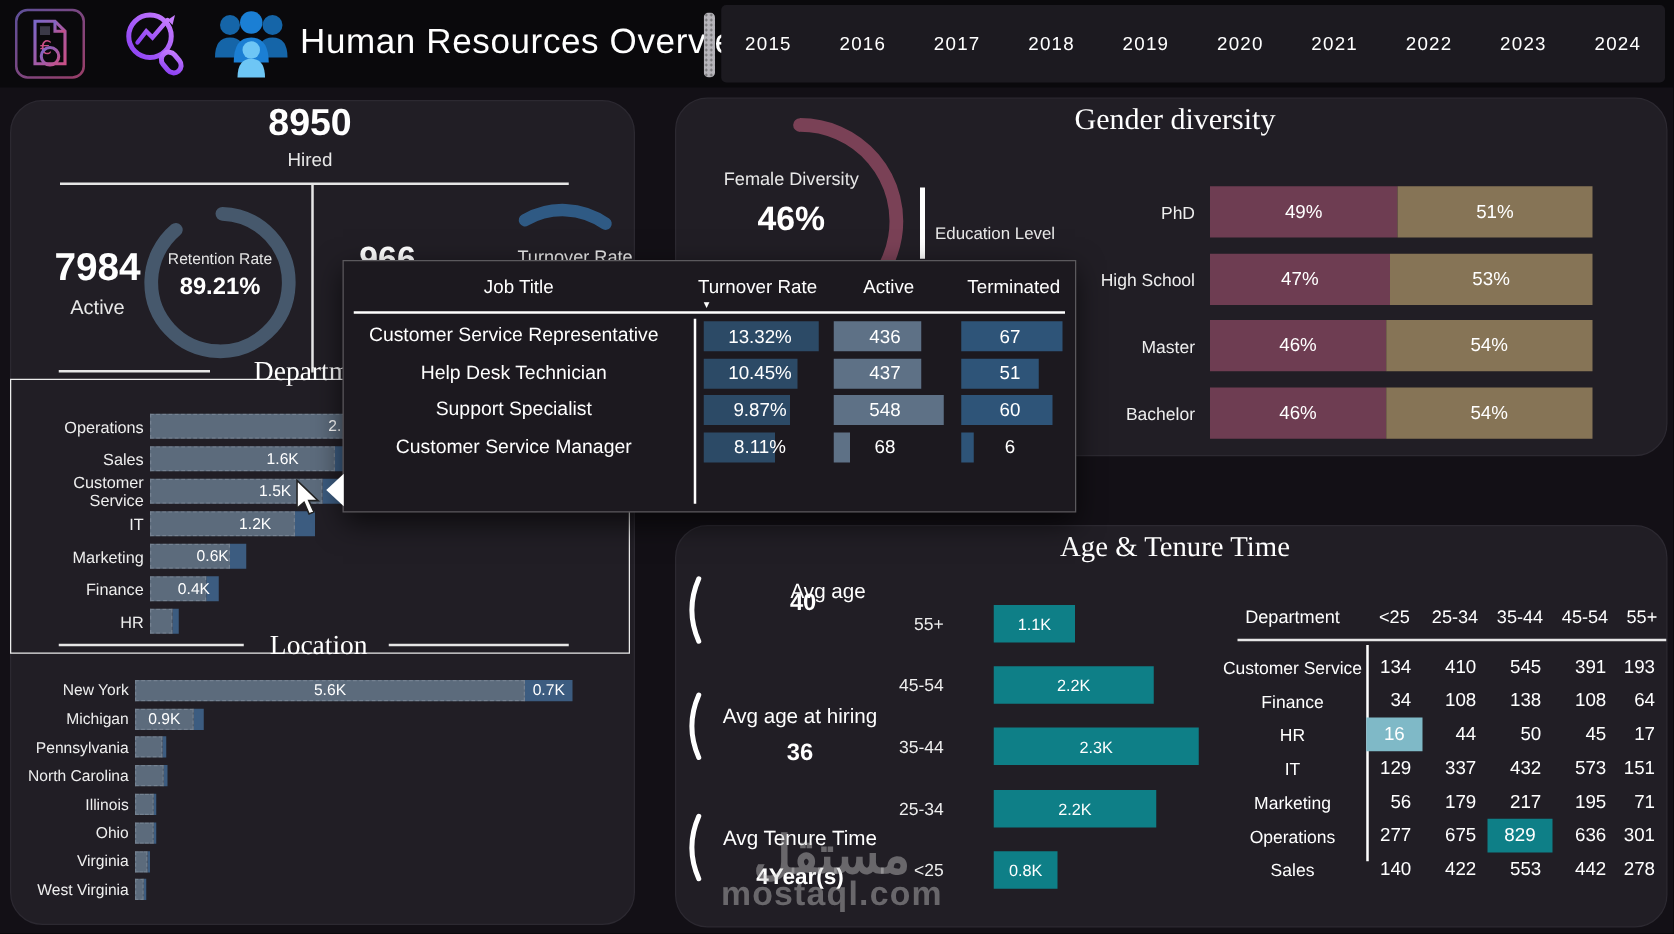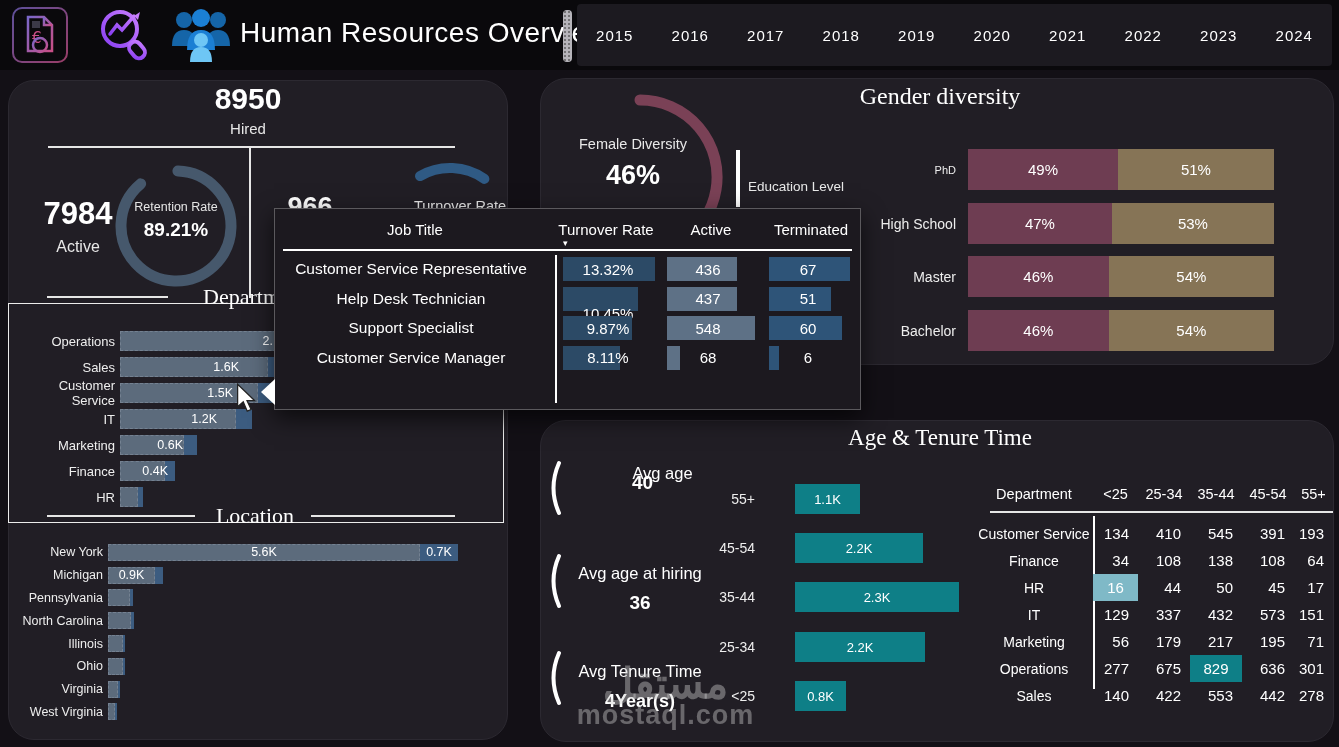--- a/index.html
+++ b/index.html
@@ -272,21 +272,21 @@
   <div class="abs ctr serif-title" style="left:740px;top:83px;width:400px;font-size:24px">Gender diversity</div>
   <svg class="abs" style="left:558px;top:88px" width="172" height="180" viewBox="0 0 172 180">
     <path d="M82 12 A77 77 0 1 1 57 161.8" fill="none" stroke="#7a4156" stroke-width="11" stroke-linecap="round"></path>
   </svg>
   <div class="abs ctr" style="left:563px;top:136px;width:140px;font-size:14.5px;color:#e8e8e8">Female Diversity</div>
   <div class="abs ctr" style="left:563px;top:160px;width:140px;font-size:27px;font-weight:bold">46%</div>
   <div class="abs" style="left:736px;top:150px;width:4px;height:57px;background:#fff"></div>
   <div class="abs" style="left:748px;top:179px;width:120px;font-size:13.5px;color:#e8e8e8">Education Level</div>
   <div id="gender-rows" class="abs" style="left:850px;top:149px;width:430px">
       <div class="abs brow" style="top: 0px; left: 0px;">
-        <span class="blabel rgt" style="width: 106px; font-size: 11px;">PhD</span>
+        <span class="blabel rgt" style="width: 106px; font-size: 14px;">PhD</span>
         <div class="gseg" style="width: 149.94px; background: rgb(110, 61, 82); margin-left: 12px;">49%</div>
         <div class="gseg" style="width: 156.06px; background: rgb(134, 116, 86);">51%</div>
       </div>
       <div class="abs brow" style="top: 54px; left: 0px;">
         <span class="blabel rgt" style="width: 106px; font-size: 14px;">High School</span>
         <div class="gseg" style="width: 143.82px; background: rgb(110, 61, 82); margin-left: 12px;">47%</div>
         <div class="gseg" style="width: 162.18px; background: rgb(134, 116, 86);">53%</div>
       </div>
       <div class="abs brow" style="top: 107px; left: 0px;">
         <span class="blabel rgt" style="width: 106px; font-size: 14px;">Master</span>
@@ -428,21 +428,21 @@
     <div id="tt-rows">
         <div class="abs ctr" style="left: 0px; top: 48px; width: 272px; height: 24px; font-size: 15.5px;">Customer Service Representative</div>
         <div class="tt-bar" style="left: 288px; top: 48px; width: 92px; background: rgb(44, 74, 102);"></div>
         <div class="tt-txt" style="left: 285px; top: 48px; width: 96px;">13.32%</div>
         <div class="tt-bar" style="left: 392px; top: 48px; width: 70px; background: rgb(94, 113, 134);"></div>
         <div class="tt-txt" style="left: 389px; top: 48px; width: 88px;">436</div>
         <div class="tt-bar" style="left: 494px; top: 48px; width: 81px; background: rgb(46, 84, 120);"></div>
         <div class="tt-txt" style="left: 491px; top: 48px; width: 84px;">67</div>
         <div class="abs ctr" style="left: 0px; top: 77.5px; width: 272px; height: 24px; font-size: 15.5px;">Help Desk Technician</div>
         <div class="tt-bar" style="left: 288px; top: 77.5px; width: 75px; background: rgb(44, 74, 102);"></div>
-        <div class="tt-txt" style="left: 285px; top: 92px; width: 96px; text-align: center;">10.45%</div>
+        <div class="tt-txt" style="left: 285px; top: 77px; width: 96px; text-align: center;">10.45%</div>
         <div class="tt-bar" style="left: 392px; top: 77.5px; width: 70px; background: rgb(94, 113, 134);"></div>
         <div class="tt-txt" style="left: 389px; top: 77.5px; width: 88px;">437</div>
         <div class="tt-bar" style="left: 494px; top: 77.5px; width: 62px; background: rgb(46, 84, 120);"></div>
         <div class="tt-txt" style="left: 491px; top: 77.5px; width: 84px;">51</div>
         <div class="abs ctr" style="left: 0px; top: 107px; width: 272px; height: 24px; font-size: 15.5px;">Support Specialist</div>
         <div class="tt-bar" style="left: 288px; top: 107px; width: 69px; background: rgb(44, 74, 102);"></div>
         <div class="tt-txt" style="left: 285px; top: 107px; width: 96px;">9.87%</div>
         <div class="tt-bar" style="left: 392px; top: 107px; width: 88px; background: rgb(94, 113, 134);"></div>
         <div class="tt-txt" style="left: 389px; top: 107px; width: 88px;">548</div>
         <div class="tt-bar" style="left: 494px; top: 107px; width: 73px; background: rgb(46, 84, 120);"></div>

